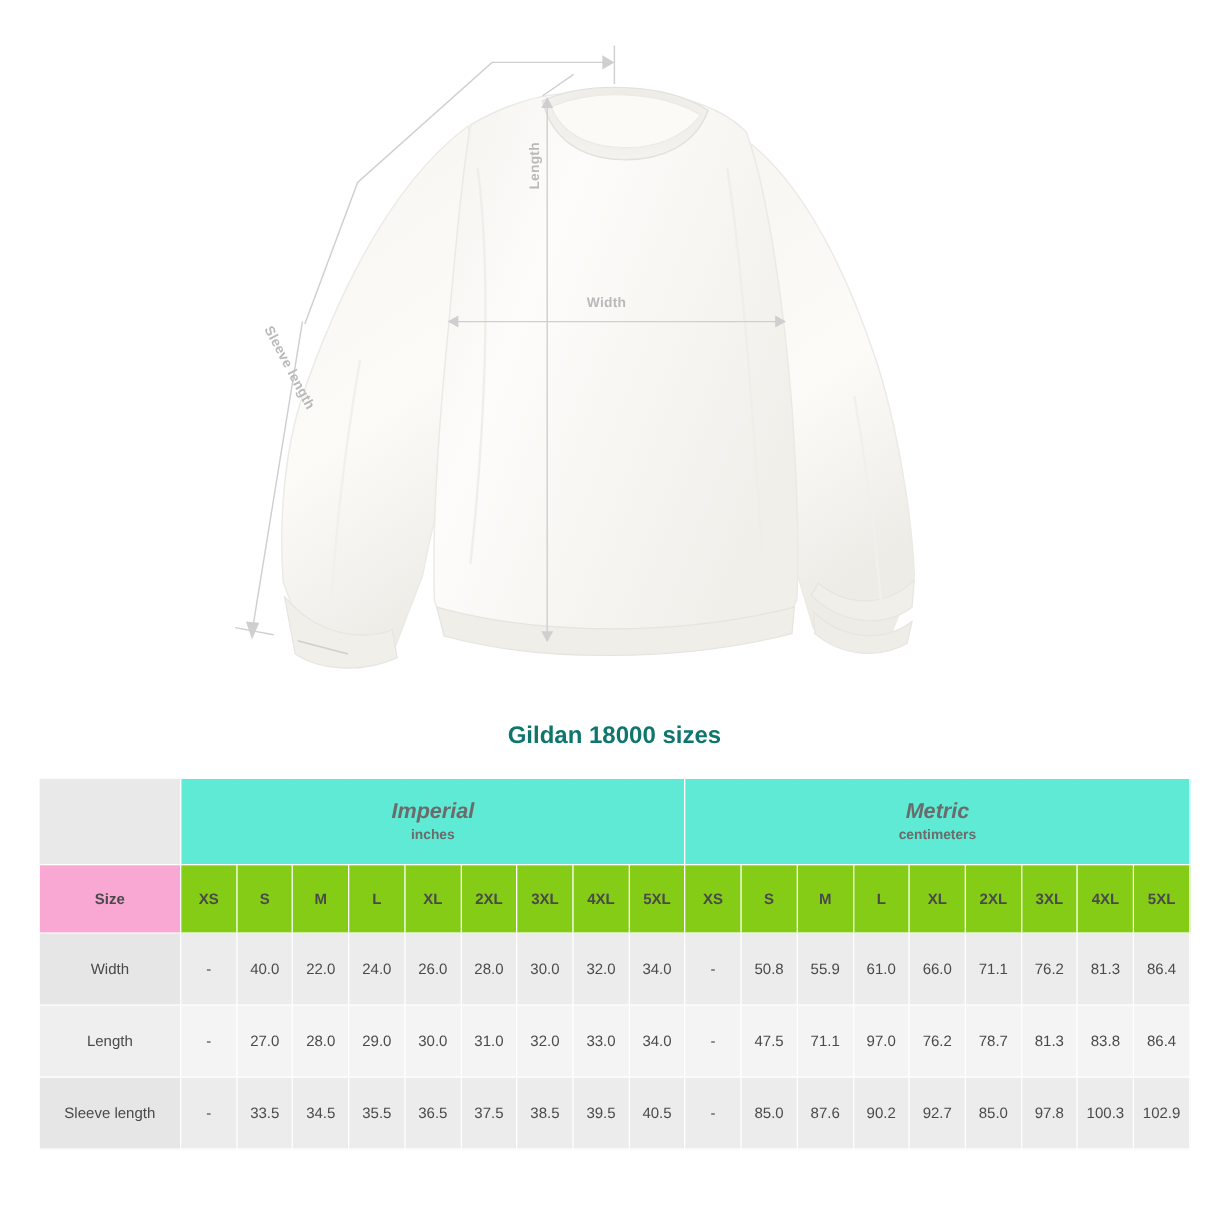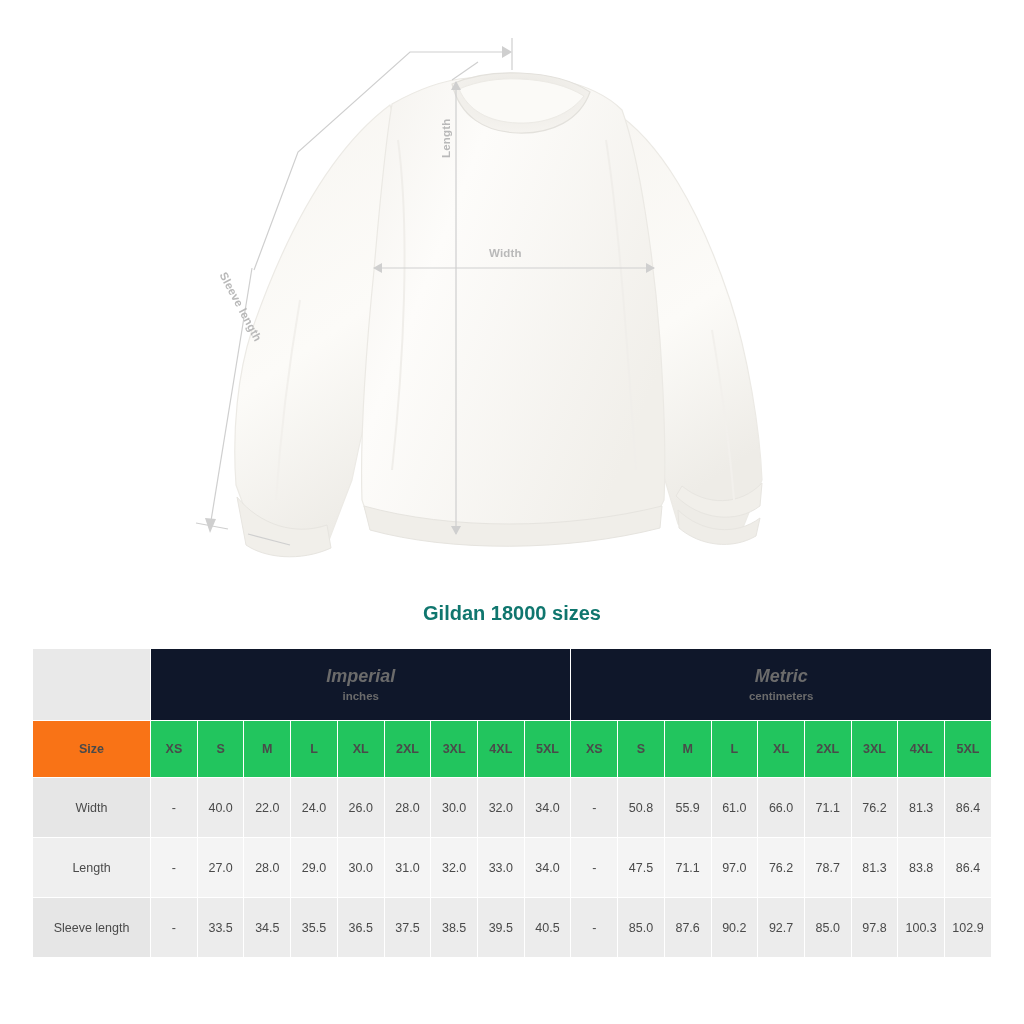--- a/index.html
+++ b/index.html
@@ -84,21 +84,21 @@
     border: 1px solid #ffffff;
     text-align: center;
     font-size: 12.5px;
     color: #4a4a4a;
     padding: 0;
     height: 59px;
     font-weight: normal;
   }
 
   .sys-head {
-    background: #0f172a;
+    background: #5eead4;
     height: 72px;
   }
   .sys-head .sys-name {
     font-size: 18px;
     font-style: italic;
     font-weight: bold;
     color: #6b6b6b;
     line-height: 1.1;
   }
   .sys-head .sys-unit {
@@ -106,28 +106,28 @@
     color: #6b6b6b;
     font-style: normal;
     font-weight: bold;
     margin-top: 4px;
   }
   .corner-cell {
     background: #e9e9e9;
   }
 
   tr.head-row td {
-    background: #22c55e;
+    background: #84cc16;
     font-weight: bold;
     color: #4a4a4a;
     font-size: 12.5px;
     height: 56px;
   }
   tr.head-row td.rowhead {
-    background: #f97316;
+    background: #f9a8d4;
     margin-top: 31px;
   }
 
   td.rowhead {
     font-weight: bold;
     color: #4a4a4a;
     font-size: 12.5px;
   }
   tr.band-a td { background: #ececec; }
   tr.band-b td { background: #f4f4f4; }

